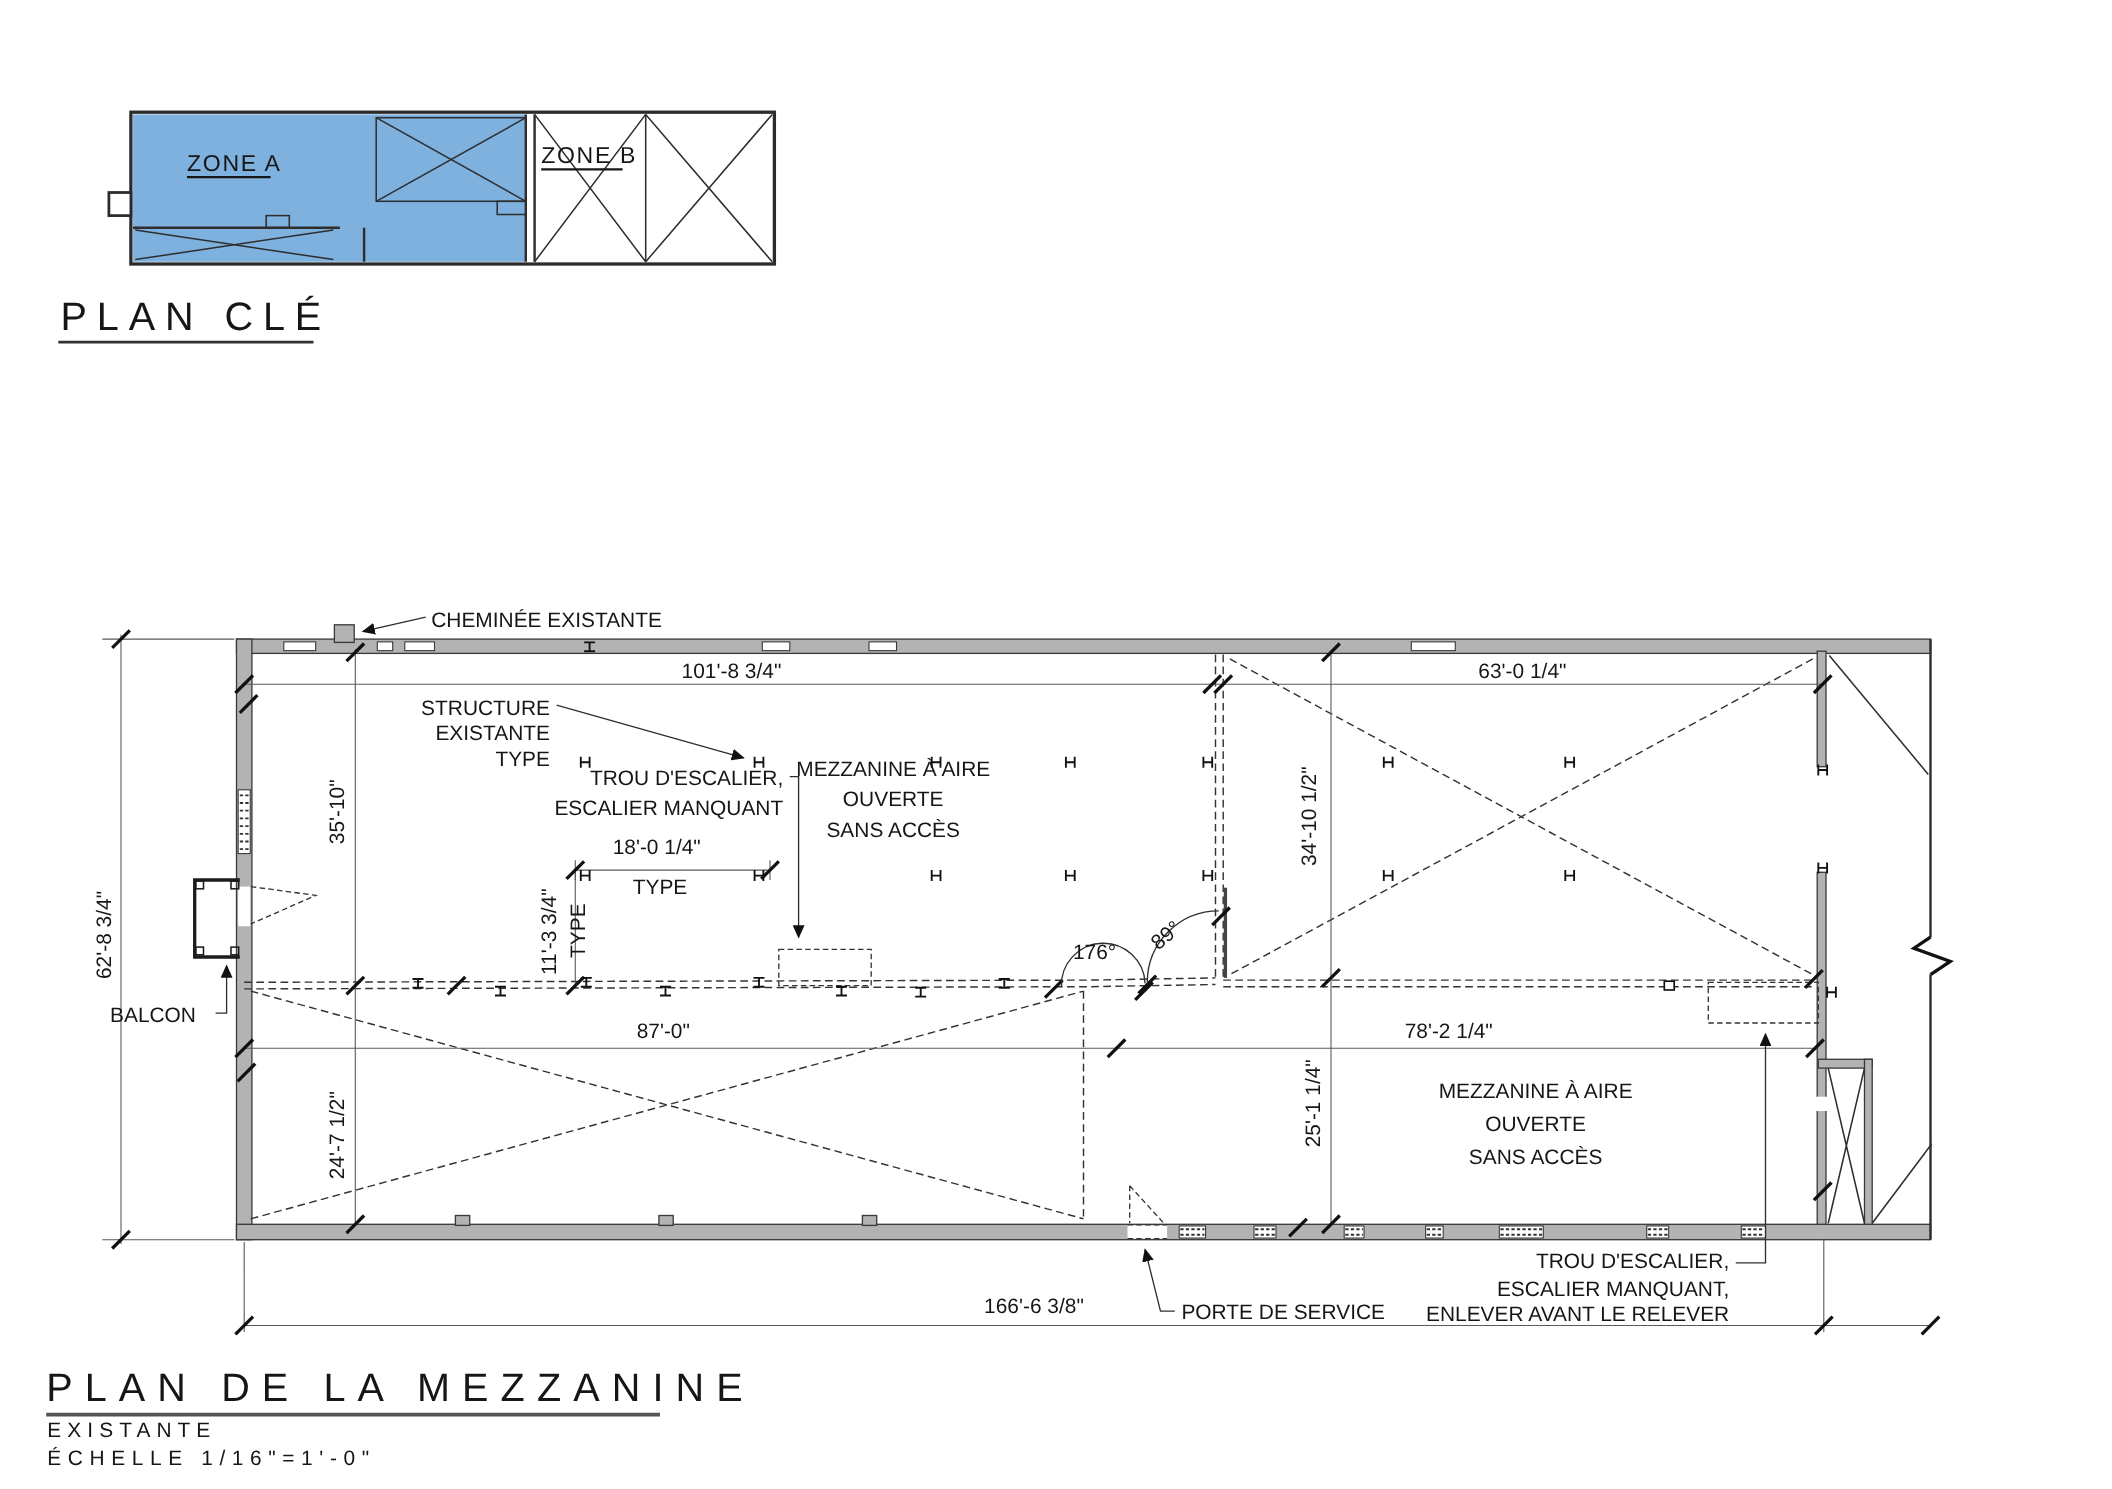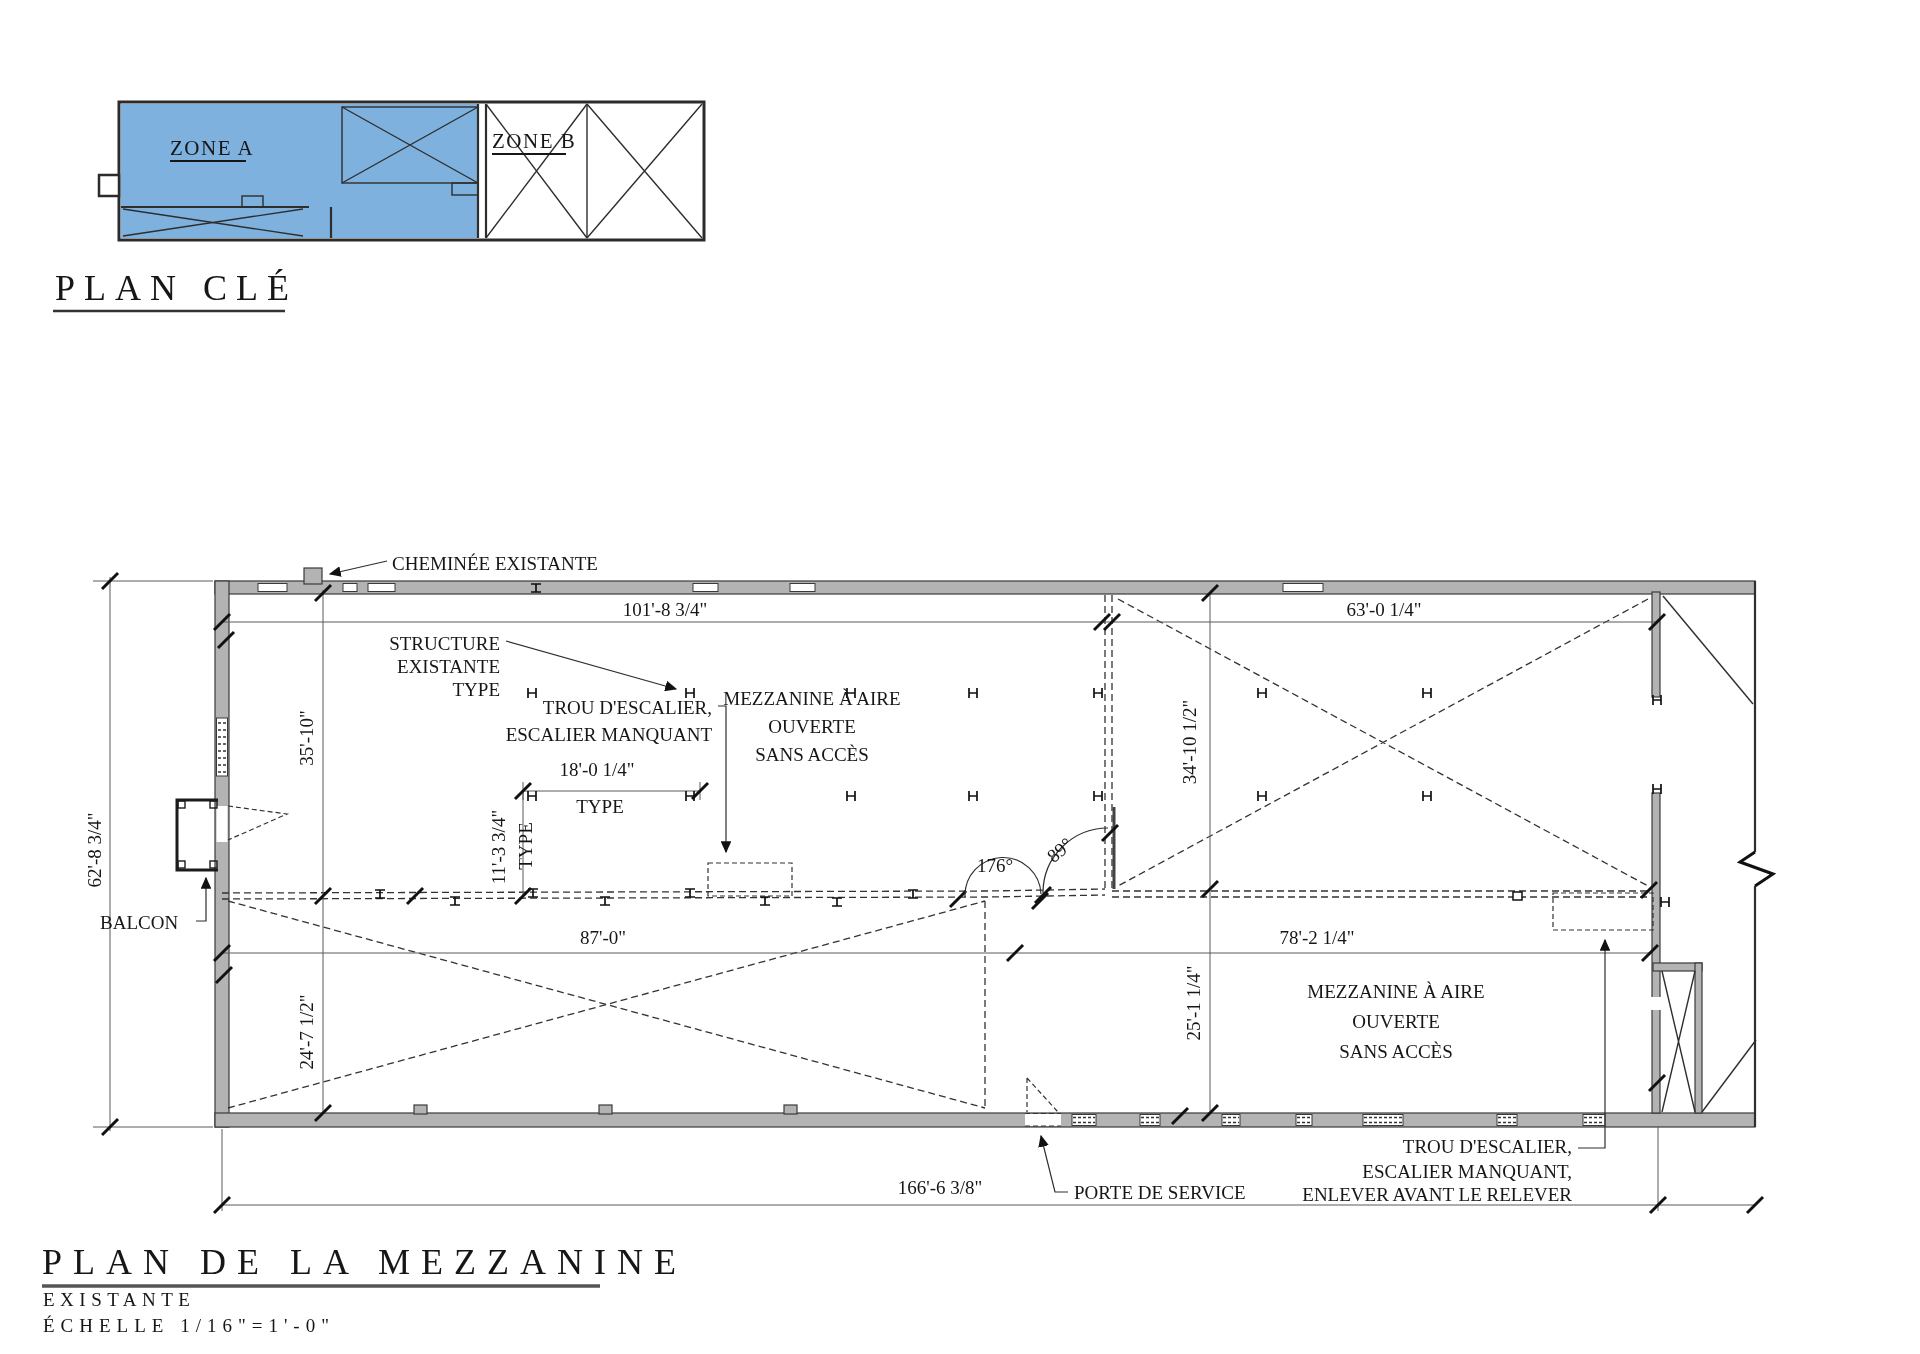--- a/index.html
+++ b/index.html
@@ -1,17 +1,17 @@
 <!DOCTYPE html>
 <html><head>
 <meta charset="utf-8">
 <style>
   html,body{margin:0;padding:0;background:#ffffff;}
   #stage{position:relative;width:1920px;height:1354px;background:#fff;overflow:hidden;
-         font-family:Liberation Serif, serif;}
+         font-family:Liberation Sans, sans-serif;}
   svg{position:absolute;left:0;top:0;}
   .wall{fill:#b3b3b3;stroke:#3a3a3a;stroke-width:1.2;}
   .wline{stroke:#2e2e2e;stroke-width:2.2;fill:none;}
   .wline-thin{stroke:#2e2e2e;stroke-width:1.4;fill:none;}
   .thin{stroke:#5a5a5a;stroke-width:1;fill:none;}
   .dash{stroke:#333;stroke-width:1.3;fill:none;stroke-dasharray:7 4;}
   .dash2{stroke:#333;stroke-width:1.2;fill:none;stroke-dasharray:5 3;}
   .open{fill:#fff;stroke:#3a3a3a;stroke-width:1;}
   .hatch{stroke:#333;stroke-width:1.6;fill:none;stroke-dasharray:3 2;}
   .lead{stroke:#2e2e2e;stroke-width:1.2;fill:none;}

